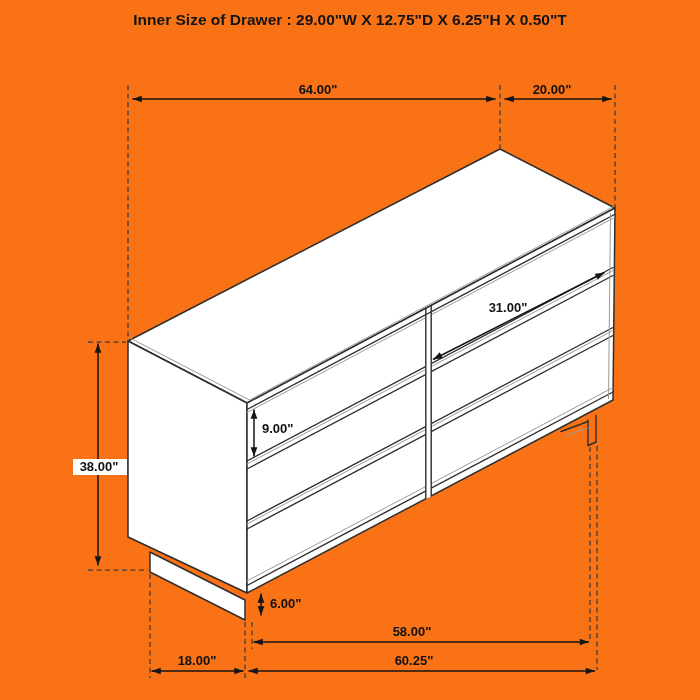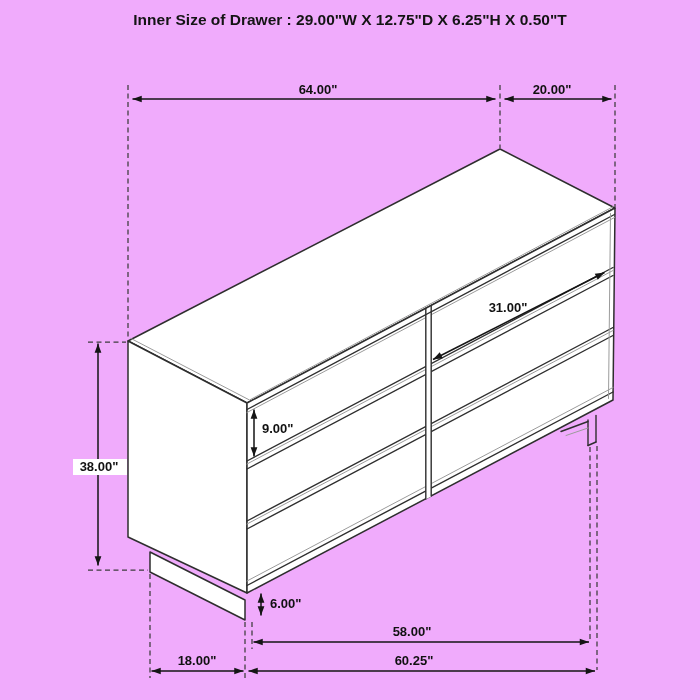--- a/index.html
+++ b/index.html
@@ -8,21 +8,21 @@
     background: #ffffff;
     width: 700px;
     height: 700px;
     overflow: hidden;
     font-family: "Liberation Sans", sans-serif;
   }
   .stage {
     position: relative;
     width: 700px;
     height: 700px;
-    background: #f0abfc;
+    background: #f97316;
   }
   svg { display: block; }
   .outline {
     fill: #ffffff;
     stroke: #2e2e2e;
     stroke-width: 1.5;
     stroke-linejoin: round;
   }
   .edge {
     fill: none;

